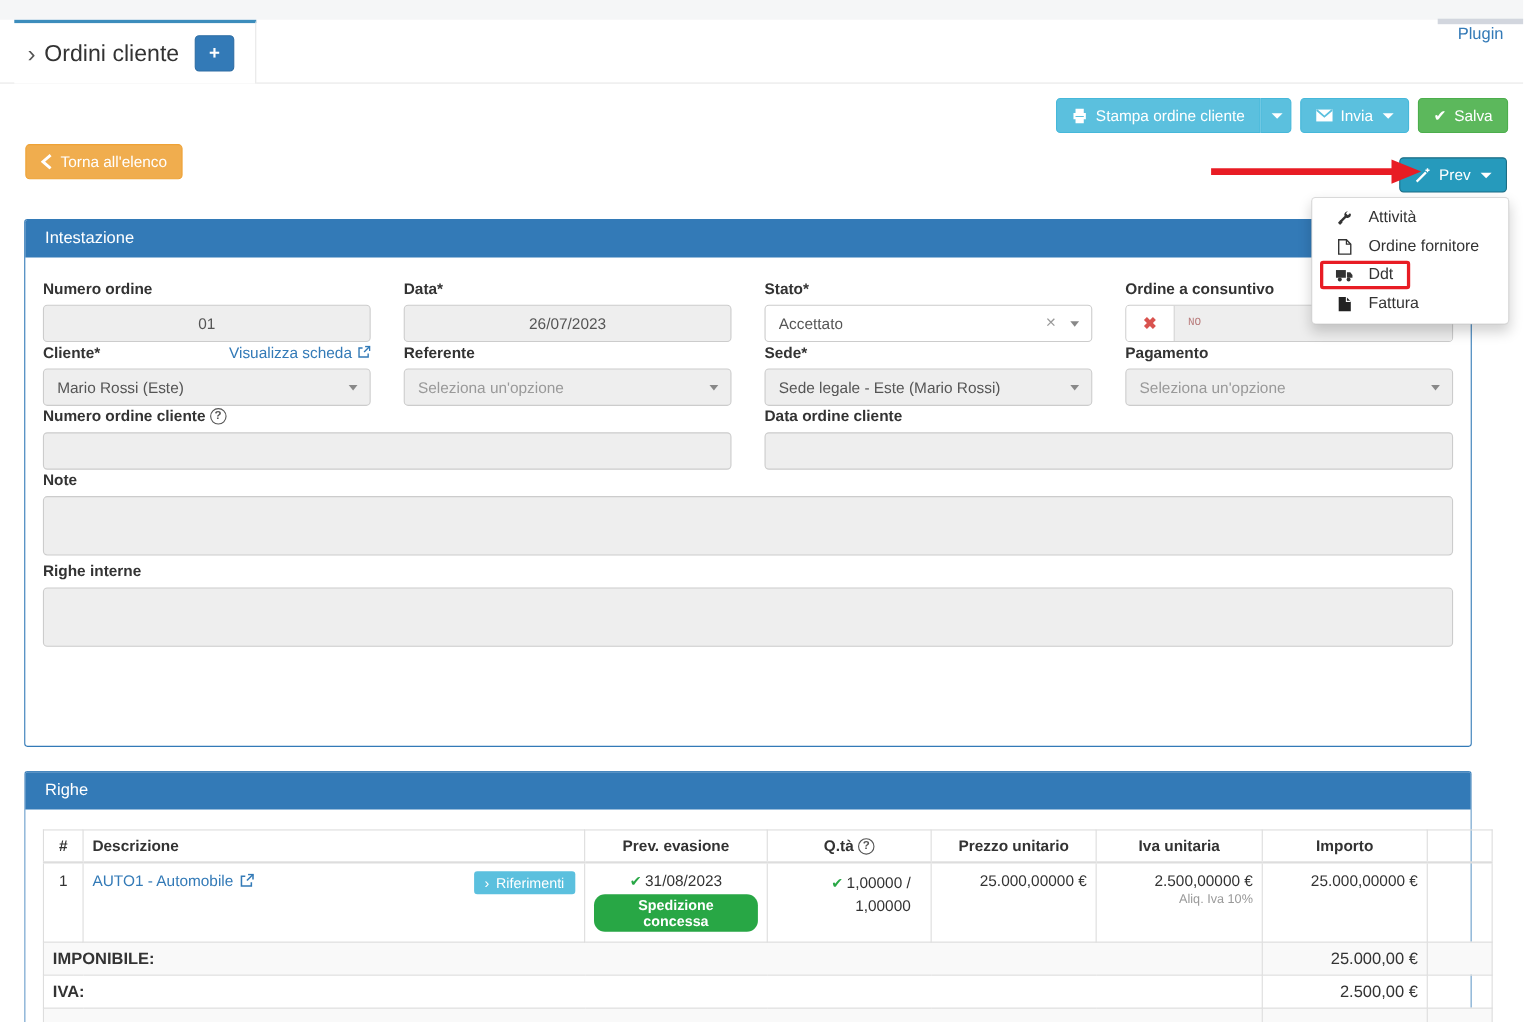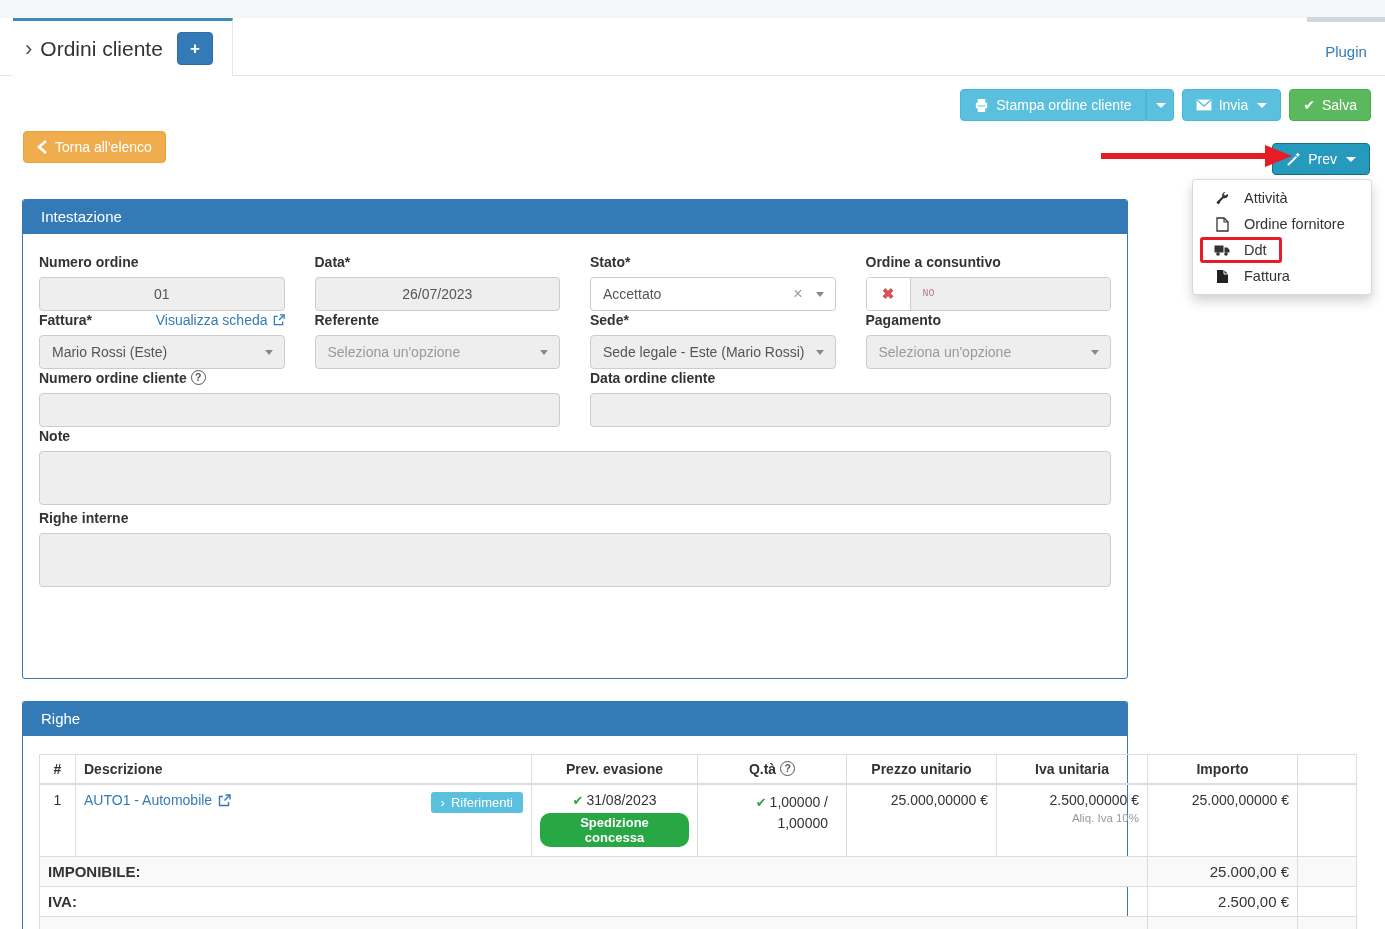--- a/index.html
+++ b/index.html
@@ -10,21 +10,21 @@
   
   .top-strip { position:absolute; left:0; top:0; width:1385px; height:18px; background:#f5f6f7; }
   .tab-row { position:absolute; left:0; top:18px; width:1385px; height:58px; background:#fff; border-bottom:1px solid #e7e7e7; }
   .tab-active { position:absolute; left:13px; top:18px; width:220px; height:58px; background:#fff; z-index:2;
     border-top:3px solid #3c8dbc; border-right:1px solid #e7e7e7; display:flex; align-items:center; padding:0 12px; gap:8px; }
   .tab-chevron { color:#555; font-size:22px; line-height:1; }
   .tab-title { font-size:21px; color:#333; white-space:nowrap; }
   .tab-add-btn { margin-left:6px; width:36px; height:33px; background:#337ab7; border:1px solid #2e6da4; border-radius:4px;
     color:#fff; font-size:17px; font-weight:bold; display:flex; align-items:center; justify-content:center; cursor:pointer; }
   .tab-plugin { position:absolute; left:1307px; top:17px; width:78px; height:59px; border-top:5px solid #d2d6de;
-    display:flex; align-items:flex-start; justify-content:center; padding-top:21px; }
+    display:flex; align-items:flex-start; justify-content:center; padding-top:0; }
   .tab-plugin a { color:#337ab7; font-size:15px; text-decoration:none; }
 
   
   .btn { display:inline-flex; align-items:center; gap:7px; height:32px; padding:0 13px; border-radius:4px;
     color:#fff; font-size:14px; white-space:nowrap; cursor:pointer; border:1px solid transparent; }
   .btn-warning { background:#f0ad4e; border-color:#eea236; }
   .btn-info { background:#5bc0de; border-color:#46b8da; }
   .btn-success { background:#5cb85c; border-color:#4cae4c; }
   .btn-info-active { background:#269abc; border-color:#1b6d85; }
   .caret { display:inline-block; width:0; height:0; border-left:5px solid transparent; border-right:5px solid transparent; border-top:5px solid #fff; margin-left:2px; }
@@ -39,21 +39,21 @@
   .annot-arrow { position:absolute; left:1095px; top:142px; width:200px; height:30px; z-index:50; pointer-events:none; }
 
   
   .dropdown { position:absolute; left:1192px; top:179px; width:180px; background:#fff; border:1px solid rgba(0,0,0,.15);
     border-radius:4px; box-shadow:0 6px 12px rgba(0,0,0,.18); padding:5px 0; z-index:60; }
   .dd-item { position:relative; height:26px; display:flex; align-items:center; padding-left:21px; gap:14px; font-size:14.5px; color:#333; cursor:pointer; }
   .dd-icon { width:16px; display:flex; justify-content:center; }
   .dd-highlight { position:absolute; left:7px; top:0px; width:82px; height:26px; border:3px solid #e81c24; border-radius:3px; pointer-events:none; }
 
   
-  .panel { position:absolute; left:22px; width:1106px; background:#fff; border:1px solid #337ab7; border-radius:3px; }
+  .panel { position:absolute; left:22px; width:1316px; background:#fff; border:1px solid #337ab7; border-radius:3px; }
   .panel-header { height:34px; background:#337ab7; color:#fff; font-size:15px; line-height:33px; padding-left:18px;
     border-top-left-radius:2px; border-top-right-radius:2px; }
   .panel-int { top:199px; height:480px; }
   .panel-righe { top:701px; height:260px; border-bottom:none; }
   .panel-body { padding:20px 16px; position:relative; }
 
   
   .form-grid { display:grid; grid-template-columns:repeat(4,1fr); column-gap:30px; }
   .fg { margin-bottom:1px; }
   .fg label, .fg .lbl { display:block; font-size:14px; font-weight:bold; color:#333; margin-bottom:7px; white-space:nowrap; }
@@ -229,21 +229,21 @@
         <div class="fg">
           <label>Ordine a consuntivo</label>
           <div class="toggle">
             <span class="tg-x">✖</span>
             <span class="tg-val">NO</span>
           </div>
         </div>
 
         <div class="fg">
           <div class="lbl-row">
-            <span class="lbl">Fattura*</span>
+            <span class="lbl">Cliente*</span>
             <a href="#" class="lbl-link">
               <span>Visualizza scheda</span>
               <svg width="12" height="12" viewBox="0 0 13 13">
                   <path d="M5 2.5H1.5v9h9V8" fill="none" stroke="#337ab7" stroke-width="1.4"></path>
                   <polyline points="7.5,1 12,1 12,5.5" fill="none" stroke="#337ab7" stroke-width="1.4"></polyline>
                   <line x1="12" y1="1" x2="6.5" y2="6.5" stroke="#337ab7" stroke-width="1.4"></line>
                 </svg>
             </a>
           </div>
           <div class="ctl sel">

